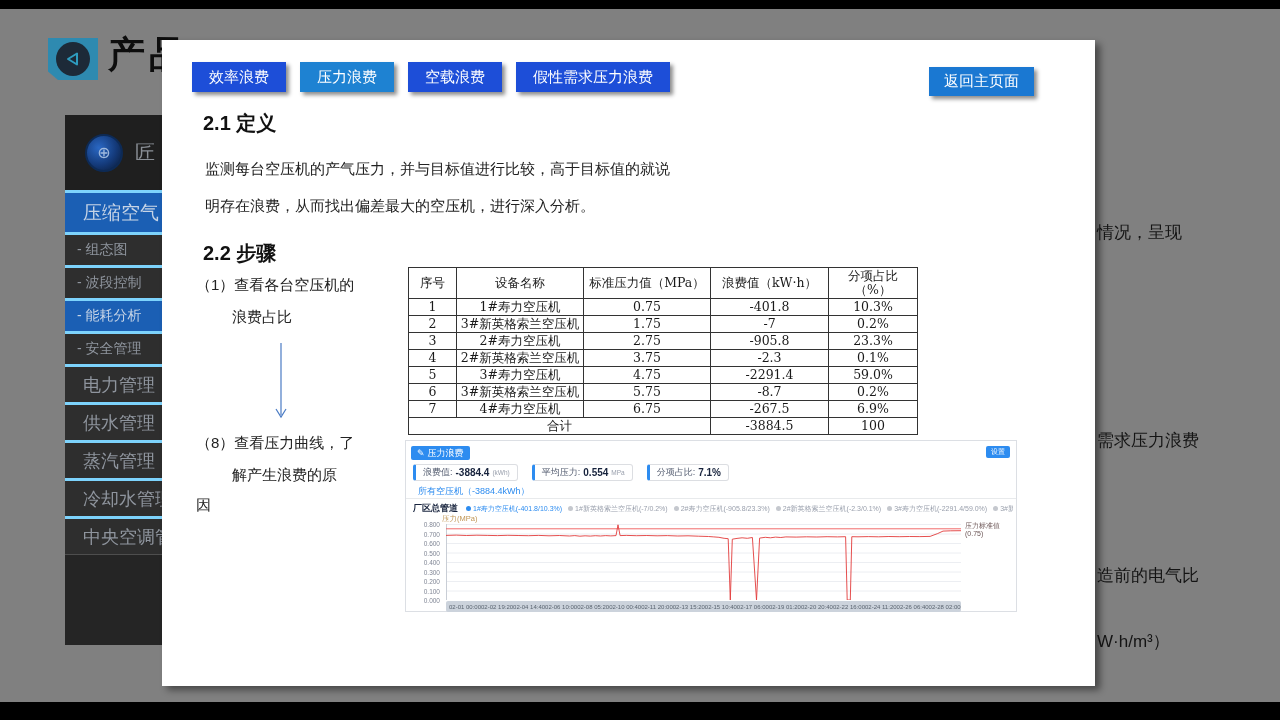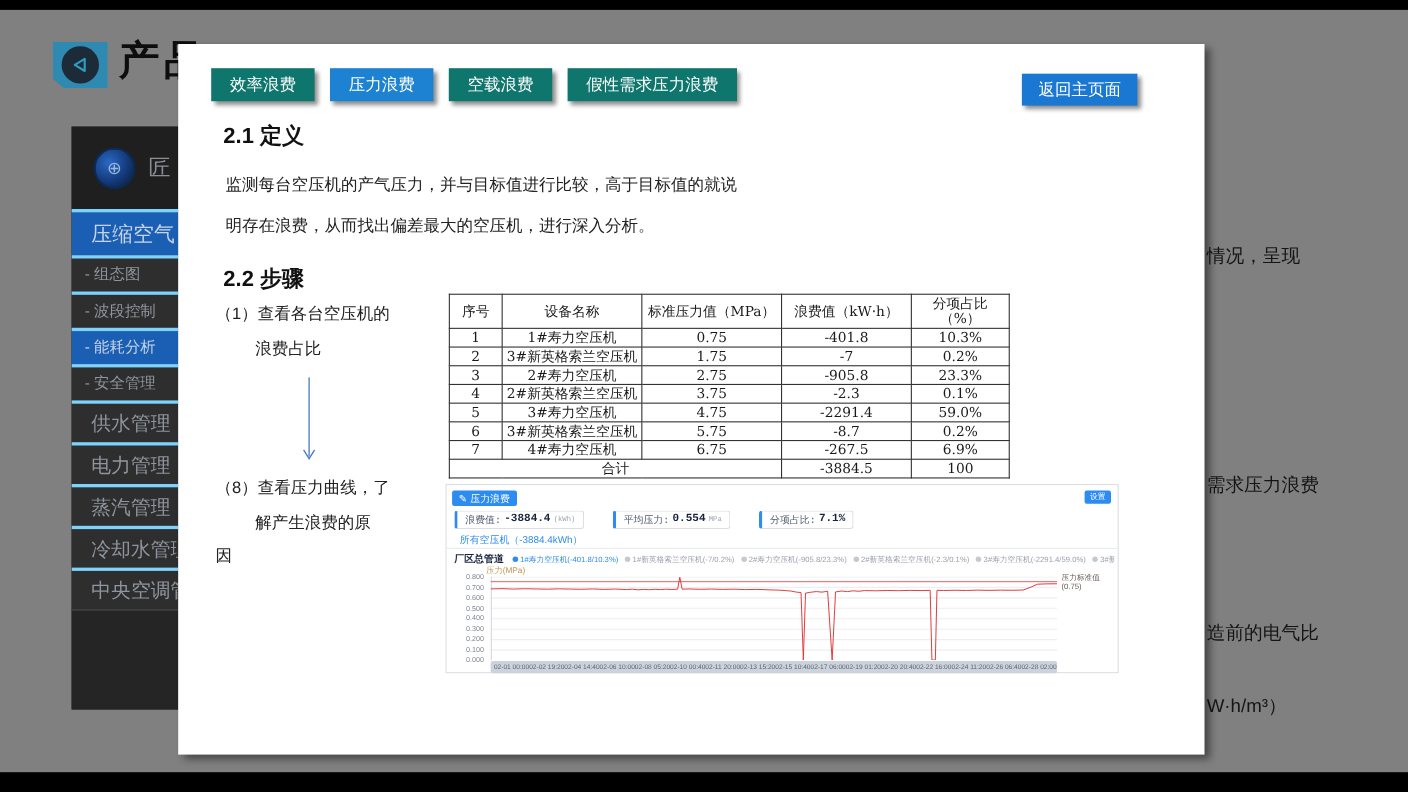--- a/index.html
+++ b/index.html
@@ -32,21 +32,21 @@
   .side-fill { height:120px; background:#252525; border-top:1px solid #4e4e4e; }
 
   
   .frag { position:absolute; color:#141414; font-size:17px; white-space:nowrap; }
 
   
   .panel { position:absolute; left:162px; top:40px; width:933px; height:646px; background:#fff;
     box-shadow:5px 4px 7px rgba(0,0,0,0.45); z-index:5; }
 
   .tabs { position:absolute; left:30px; top:22px; display:flex; gap:14px; }
-  .tab { height:30px; padding:0 17px; background:#0f766e; color:#fff; font-size:15px; display:flex; align-items:center;
+  .tab { height:30px; padding:0 17px; background:#1d4ed8; color:#fff; font-size:15px; display:flex; align-items:center;
     box-shadow:3px 3px 4px rgba(0,0,0,0.45); cursor:pointer; }
   .tab.active { background:#1e82d2; }
   .back-btn { position:absolute; left:767px; top:27px; width:105px; height:29px; background:#1a78d2; color:#fff;
     font-size:15px; border:none; box-shadow:3px 3px 4px rgba(0,0,0,0.45); cursor:pointer; }
 
   .h-sec { position:absolute; left:41px; font-size:20px; font-weight:bold; color:#111; }
   .para { position:absolute; left:43px; top:110px; width:520px; font-size:15px; color:#222; line-height:37px; }
   .step { position:absolute; font-size:15px; color:#222; white-space:nowrap; }
   .arrow-wrap { position:absolute; left:112px; top:303px; }
 
@@ -54,21 +54,21 @@
   table.dt { position:absolute; left:246px; top:227px; width:509px; border-collapse:collapse; table-layout:fixed;
     font-family:"DejaVu Serif", serif; font-size:12.5px; color:#1a1a1a; background:#fff; }
   table.dt th, table.dt td { border:1px solid #333; text-align:center; padding:1px 2px; font-weight:normal; height:15px; line-height:14px; }
 
   
   .shot { position:absolute; left:243px; top:400px; width:612px; height:172px; background:#fff; border:1px solid #dcdfe4; font-family:"Liberation Sans", sans-serif; }
   .shot-tag { position:absolute; left:5px; top:5px; height:14px; background:#2d8cf0; color:#fff; font-size:9px;
     display:flex; align-items:center; gap:3px; padding:0 6px; border-radius:2px; }
   .shot-corner { position:absolute; right:6px; top:5px; height:12px; background:#2d8cf0; color:#fff; font-size:7px;
     display:flex; align-items:center; padding:0 5px; border-radius:2px; }
-  .stats { position:absolute; left:7px; top:23px; display:flex; gap:26px;font-family:Liberation Mono, monospace; }
+  .stats { position:absolute; left:7px; top:23px; display:flex; gap:14px; }
   .stat { height:17px; border:1px solid #dcdee2; border-left:3px solid #2d8cf0; border-radius:3px;
     display:flex; align-items:center; gap:3px; padding:0 7px; font-size:9px; color:#515a6e; background:#fff; }
   .stat b { color:#17233d; font-size:10px; }
   .stat i { font-style:normal; font-size:6.5px; color:#9aa0ad; }
   .sublink { position:absolute; left:12px; top:44px; font-size:9px; color:#2d8cf0; }
   .shot-sep { position:absolute; left:0; top:57px; width:100%; border-top:1px solid #e8eaec; }
   .legend { position:absolute; left:7px; top:61px; width:600px; display:flex; gap:6px; align-items:center;
     font-size:7px; color:#9aa0ad; white-space:nowrap; overflow:hidden; }
   .legend .lg-label { font-size:9px; font-weight:bold; color:#17233d; margin-right:2px; }
   .legend .dot { display:inline-block; width:5px; height:5px; border-radius:50%; background:#c5c8ce; margin-right:2px; vertical-align:middle; }
@@ -103,22 +103,22 @@
     <div class="side-header">
       <div class="side-logo">⊕</div>
       <div class="side-brand">匠</div>
     </div>
     <div id="side-items">
         <div class="side-item lv1 active first">压缩空气</div>
         <div class="side-item lv2">- 组态图</div>
         <div class="side-item lv2">- 波段控制</div>
         <div class="side-item lv2 active">- 能耗分析</div>
         <div class="side-item lv2">- 安全管理</div>
+        <div class="side-item lv1">电力管理</div>
         <div class="side-item lv1">供水管理</div>
-        <div class="side-item lv1">电力管理</div>
         <div class="side-item lv1">蒸汽管理</div>
         <div class="side-item lv1">冷却水管理</div>
         <div class="side-item lv1">中央空调管理</div>
       </div>
     <div class="side-fill"></div>
   </div>
 </div>
 
 <div class="frag" style="left:1097px; top:221px;">情况，呈现</div>
 <div class="frag" style="left:1097px; top:429px;">需求压力浪费</div>

